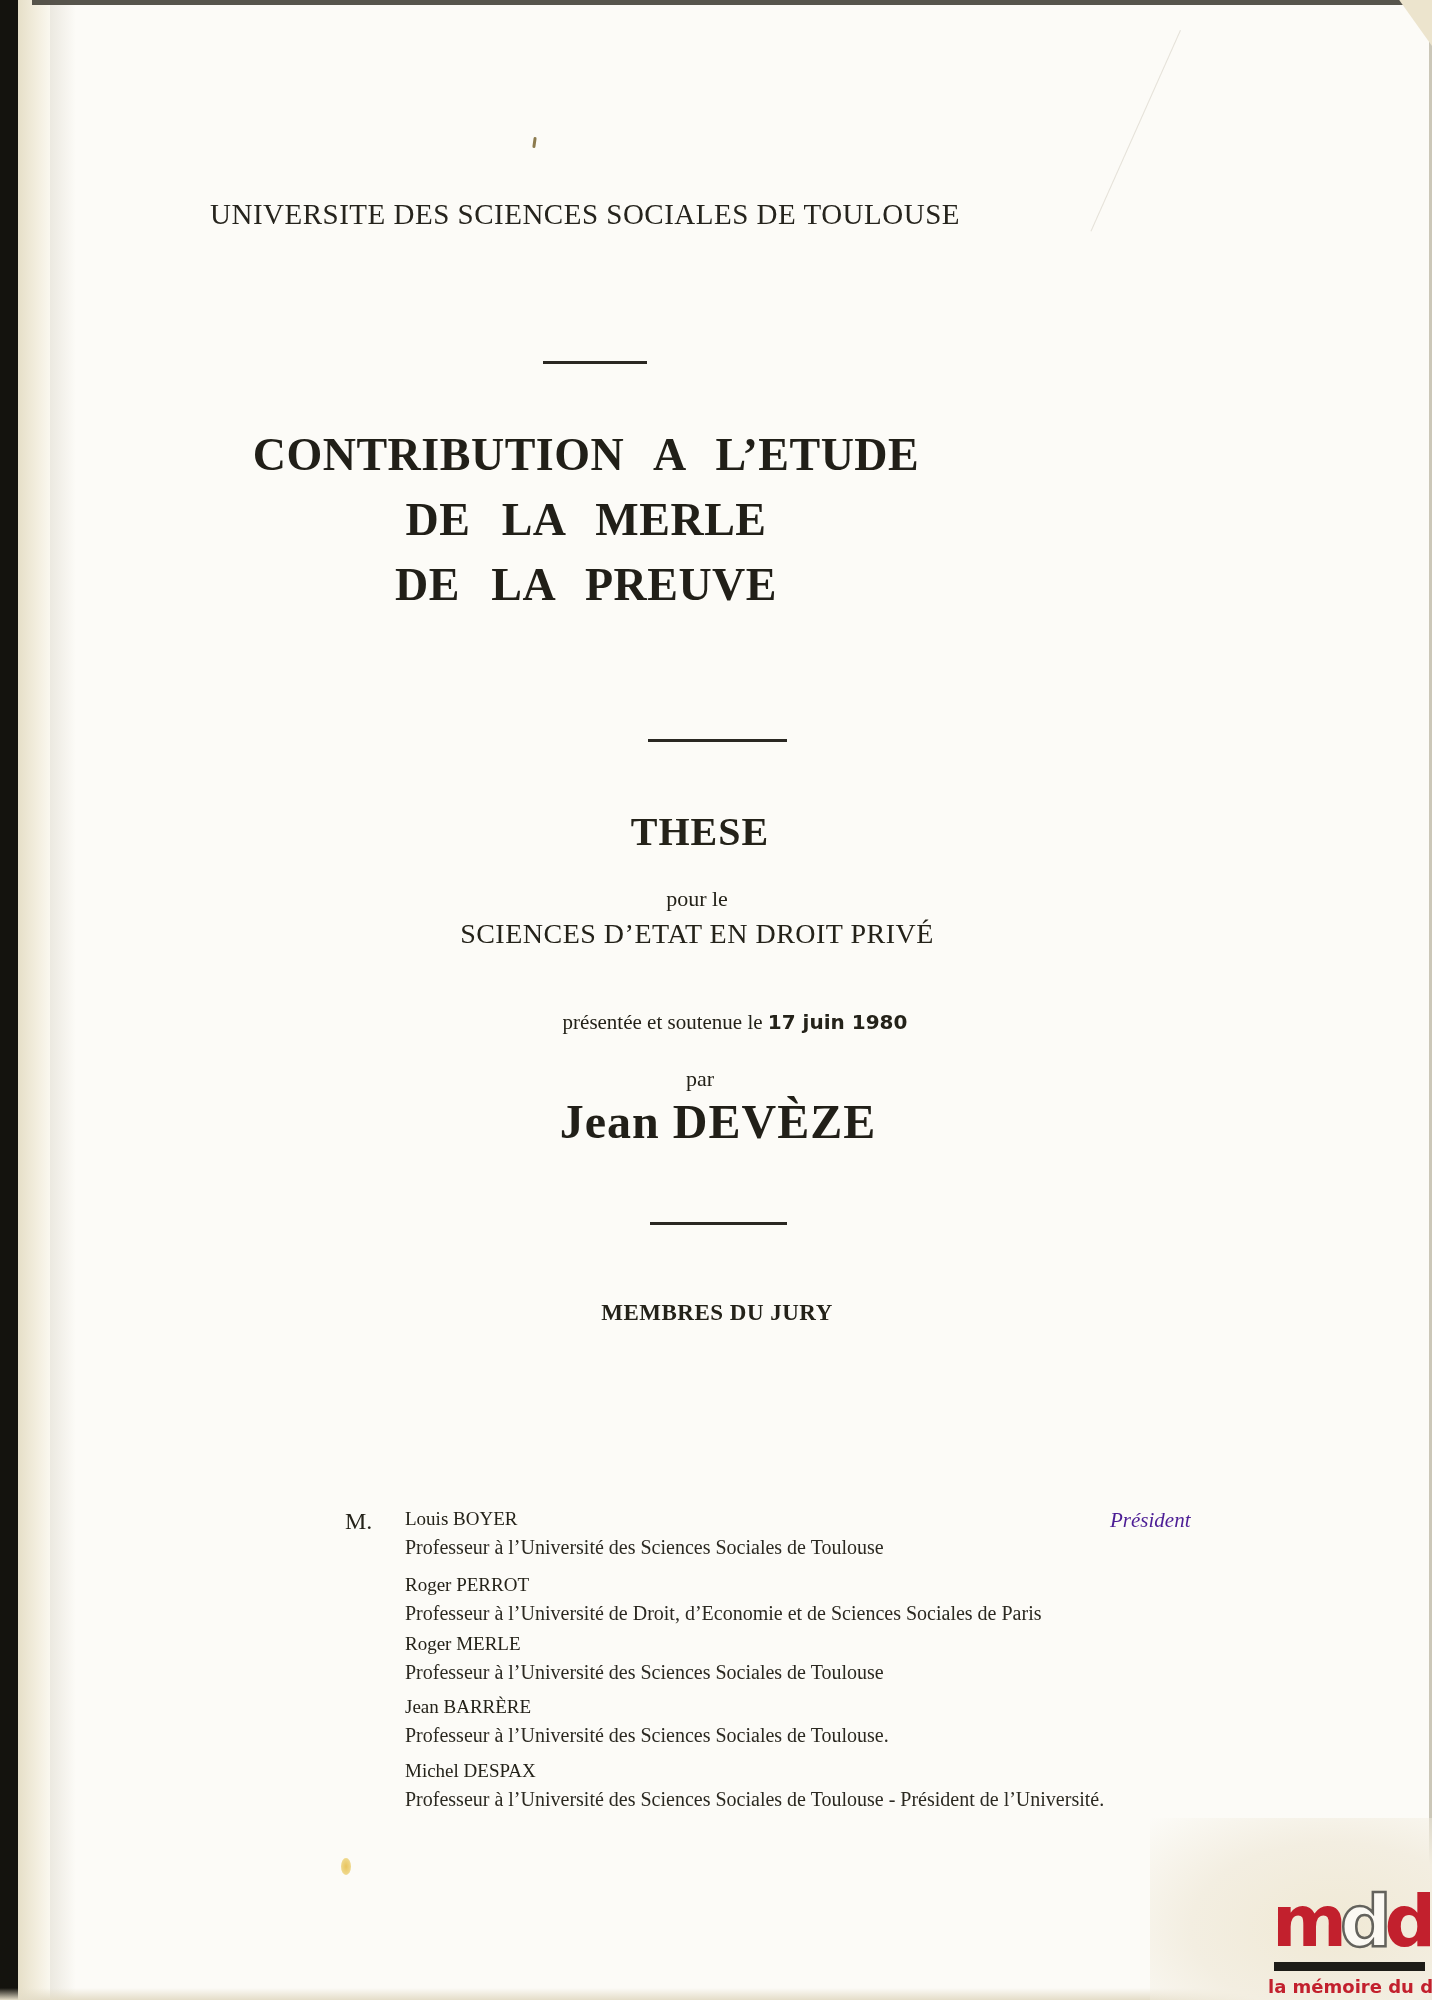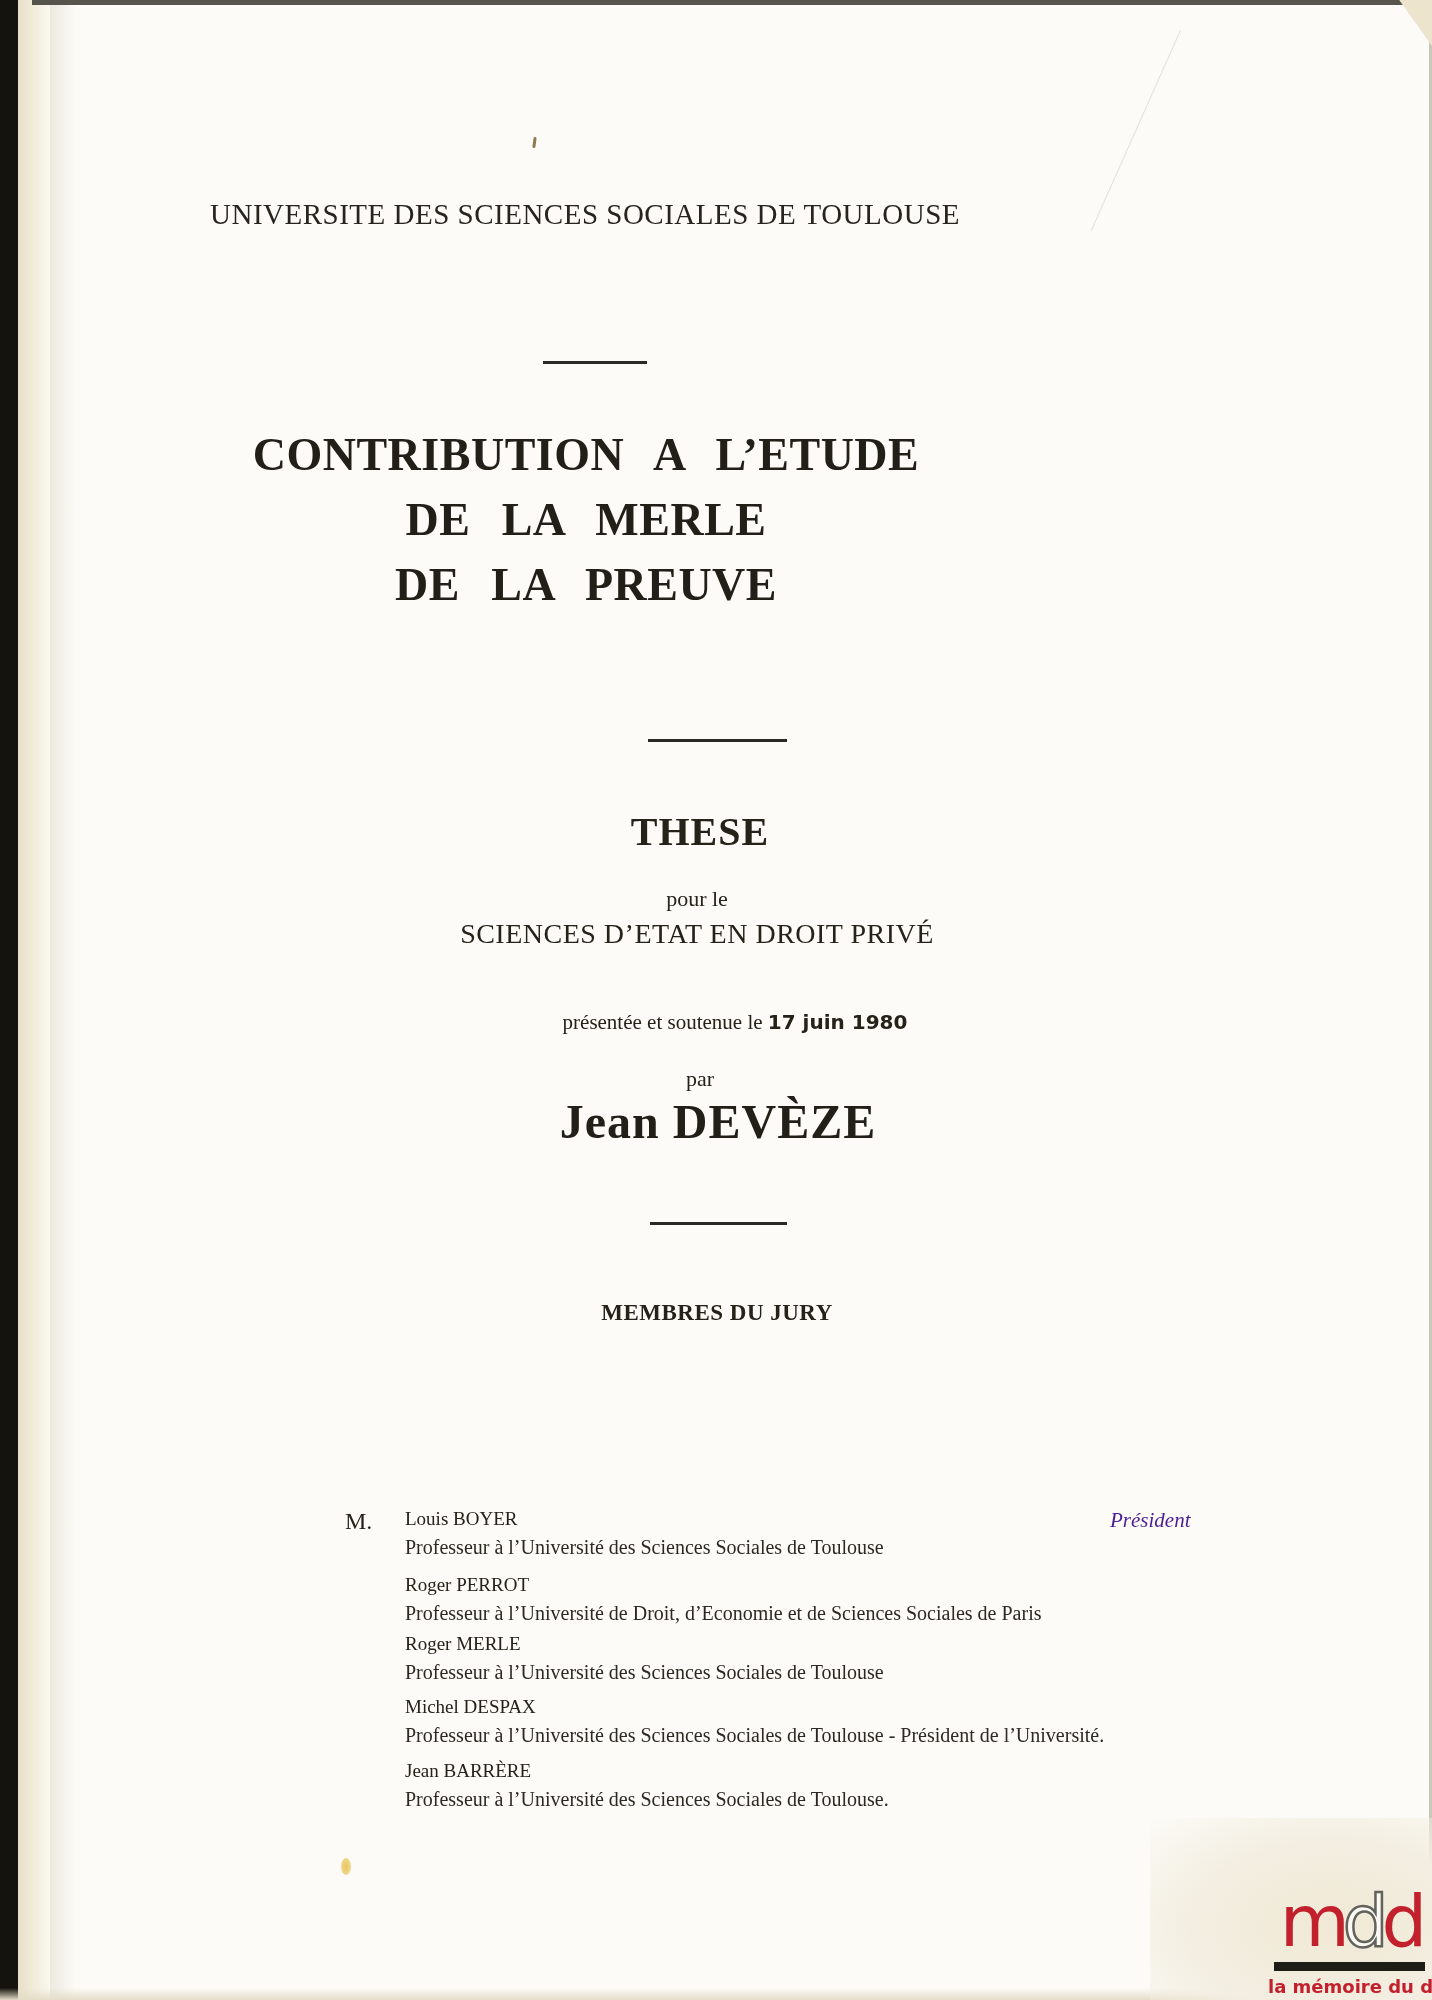--- a/index.html
+++ b/index.html
@@ -65,21 +65,21 @@
   .jury-name{position:absolute;left:0;top:2px;font-size:19px;white-space:nowrap;color:#242219;}
   .jury-title{position:absolute;left:0;top:30px;font-size:20px;white-space:nowrap;color:#2b2921;}
   .jury-role{position:absolute;left:1110px;top:2px;font-size:21px;font-style:italic;color:#4c1d95;}
   .jury-row:nth-child(2) .jury-role{top:28px;}
 
   
   .logo-patch{position:absolute;left:1150px;top:1818px;width:282px;height:182px;
     background:radial-gradient(ellipse at 65% 60%, #f0e9d5 0%, #f3eee1 55%, rgba(243,238,225,0) 100%);}
   .logo{position:absolute;left:1272px;top:1884px;width:156px;text-align:center;
     font-family:"DejaVu Sans", sans-serif;}
-  .logo-word{font-size:72px;font-weight:normal;line-height:74px;letter-spacing:-7px;white-space:nowrap;}
+  .logo-word{font-size:72px;font-weight:bold;line-height:74px;letter-spacing:-7px;white-space:nowrap;}
   .lg-red{color:#c2202d;}
   .lg-outline{color:#fbf9f3;-webkit-text-stroke:2.5px #63625c;}
   .logo-bar{position:absolute;left:2px;top:78px;width:151px;height:9px;background:#1d1c17;}
   .logo-tagline{position:absolute;left:-4px;top:92px;width:164px;font-size:18px;font-weight:bold;
     color:#c2202d;white-space:nowrap;}
 </style>
 </head>
 <body>
 
 <div class="scan">
@@ -141,30 +141,30 @@
         <div class="jury-prefix"></div>
         <div class="jury-main">
           <div class="jury-name">Roger MERLE</div>
           <div class="jury-title">Professeur à l’Université des Sciences Sociales de Toulouse</div>
         </div>
         <div class="jury-role"></div>
       </div>
       <div class="jury-row">
         <div class="jury-prefix"></div>
         <div class="jury-main">
-          <div class="jury-name">Michel DESPAX</div>
-          <div class="jury-title">Professeur à l’Université des Sciences Sociales de Toulouse - Président de l’Université.</div>
+          <div class="jury-name">Jean BARRÈRE</div>
+          <div class="jury-title">Professeur à l’Université des Sciences Sociales de Toulouse.</div>
         </div>
         <div class="jury-role"></div>
       </div>
       <div class="jury-row">
         <div class="jury-prefix"></div>
         <div class="jury-main">
-          <div class="jury-name">Jean BARRÈRE</div>
-          <div class="jury-title">Professeur à l’Université des Sciences Sociales de Toulouse.</div>
+          <div class="jury-name">Michel DESPAX</div>
+          <div class="jury-title">Professeur à l’Université des Sciences Sociales de Toulouse - Président de l’Université.</div>
         </div>
         <div class="jury-role"></div>
       </div>
     </div>
 
   <div class="logo-patch"></div>
   <div class="logo">
     <div class="logo-word">
       <span class="lg-red">m</span><span class="lg-outline">d</span><span class="lg-red">d</span>
     </div>

